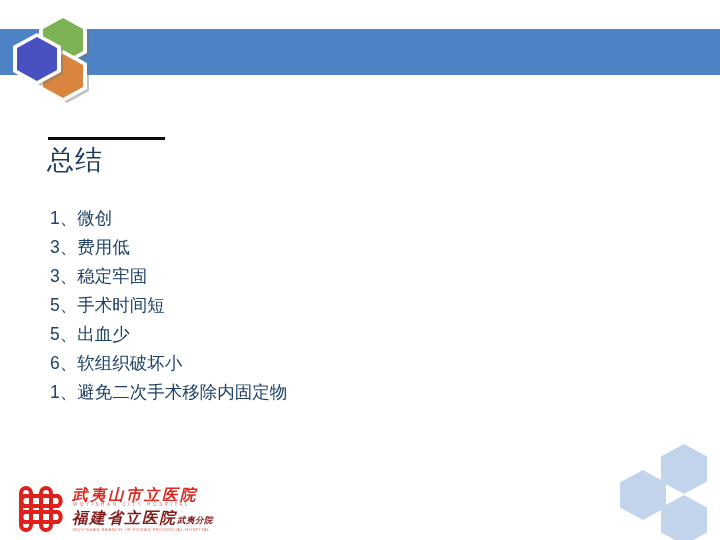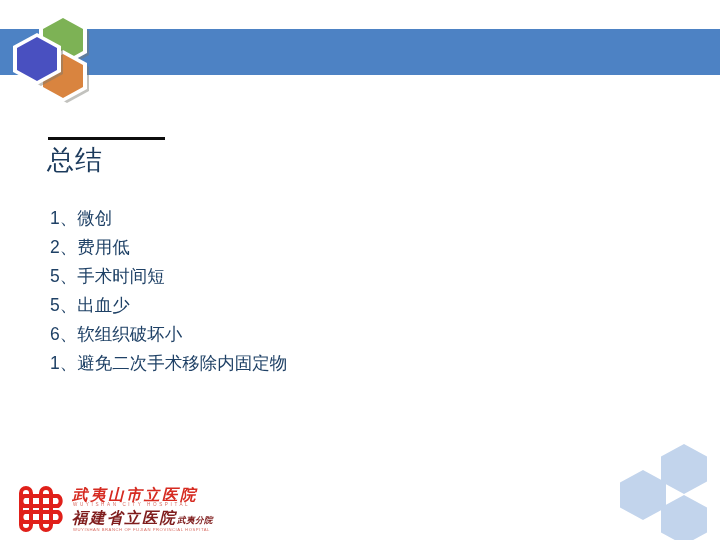--- a/index.html
+++ b/index.html
@@ -222,21 +222,22 @@
     <div class="hex-shadow hex-b-sh"></div>
     <div class="hex-outline hex-b-ol"></div>
     <div class="hex hex-b"></div>
   </div>
 
   <div class="slide-title">总结</div>
   <div class="title-rule"></div>
 
   <div class="body-block">
     <div class="body-line">1、微创</div>
-    <div class="body-line">2、费用低</div>
+    <div class="body-line">3、费用低</div>
+    <div class="body-line">3、稳定牢固</div>
     <div class="body-line">5、手术时间短</div>
     <div class="body-line">5、出血少</div>
     <div class="body-line">6、软组织破坏小</div>
     <div class="body-line">1、避免二次手术移除内固定物</div>
   </div>
 
   <div class="hospital-logo">
     <svg class="emblem" viewBox="0 0 62 46">
       <g fill="none" stroke="#e0201a" stroke-width="4" stroke-linecap="round" stroke-linejoin="round">
         <path d="M14 10 H48 A6 6 0 0 1 48 20 H14 A6 6 0 0 1 14 10 Z"></path>

